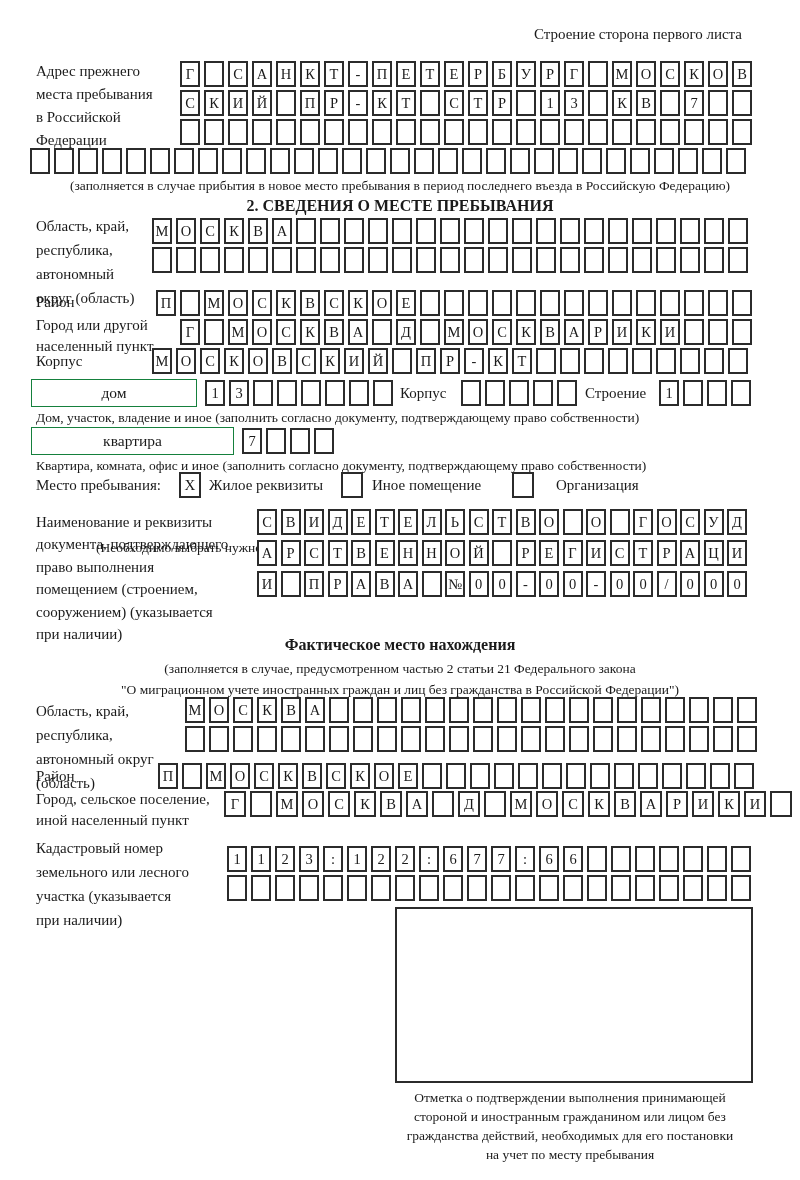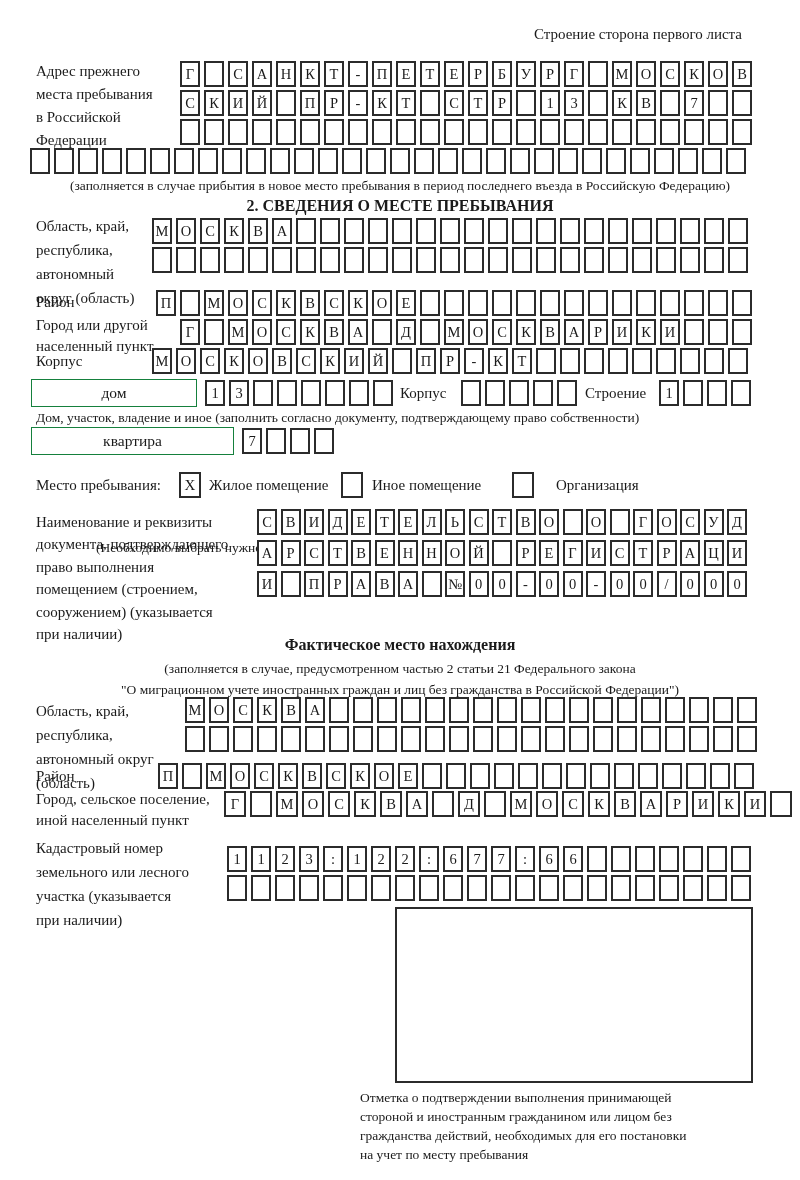--- a/index.html
+++ b/index.html
@@ -16,21 +16,21 @@
         border:1px solid #15803d;box-sizing:border-box;height:28px;font-size:15.5px;background:#fff;}
   .caption{position:absolute;font-size:13.5px;}
   .note{position:absolute;left:0;width:800px;text-align:center;font-size:13.5px;}
   .title{position:absolute;left:0;width:800px;text-align:center;font-size:16px;font-weight:bold;}
   .corner{position:absolute;top:26px;right:58px;font-size:15px;}
   .chk{position:absolute;display:flex;align-items:center;justify-content:center;
        width:22px;height:26px;border:2px solid #2b2b2b;box-sizing:border-box;font-size:15px;}
   .inlinelbl{position:absolute;font-size:15px;line-height:26px;}
   .stampbox{position:absolute;left:395px;top:907px;width:358px;height:176px;
        border:2px solid #2b2b2b;box-sizing:border-box;background:#fff;}
-  .stampcap{position:absolute;left:360px;top:1088px;width:420px;
+  .stampcap{position:absolute;left:360px;top:1088px;width:420px;text-align:center;
        font-size:13.5px;line-height:19px;}
 </style>
 </head>
 <body>
 
 <div class="page">
 
   <div class="corner">Строение сторона первого листа</div>
 
   <div class="lbl" style="left:36px;top:60px;">
@@ -331,24 +331,25 @@
     </div>
   <div class="caption" style="left:36px;top:410px;">Дом, участок, владение и иное (заполнить согласно документу, подтверждающему право собственности)</div>
 
   <div class="widebox" style="left:31px;top:427px;width:203px;">квартира</div>
   <div class="row" style="left:242px;top:428px;">
       <span class="cell">7</span>
       <span class="cell"></span>
       <span class="cell"></span>
       <span class="cell"></span>
     </div>
+  <div class="caption" style="left:36px;top:458px;">Квартира, комната, офис и иное (заполнить согласно документу, подтверждающему право собственности)</div>
 
   <div class="inlinelbl" style="left:36px;top:472px;">Место пребывания:</div>
   <div class="chk" style="left:179px;top:472px;">X</div>
-  <div class="inlinelbl" style="left:209px;top:472px;">Жилое помещение</div>
+  <div class="inlinelbl" style="left:209px;top:472px;">Жилое реквизиты</div>
   <div class="chk" style="left:341px;top:472px;"></div>
   <div class="inlinelbl" style="left:372px;top:472px;">Иное помещение</div>
   <div class="chk" style="left:512px;top:472px;"></div>
   <div class="inlinelbl" style="left:556px;top:472px;">Организация</div>
   <div class="caption" style="left:96px;top:524px;width:480px;text-align:left;margin-top:16px;">(Необходимо выбрать нужное)</div>
 
   <div class="lbl" style="left:36px;top:511px;line-height:22.4px;">
     <div>Наименование и реквизиты</div>
     <div>документа, подтверждающего</div>
     <div>право выполнения</div>

